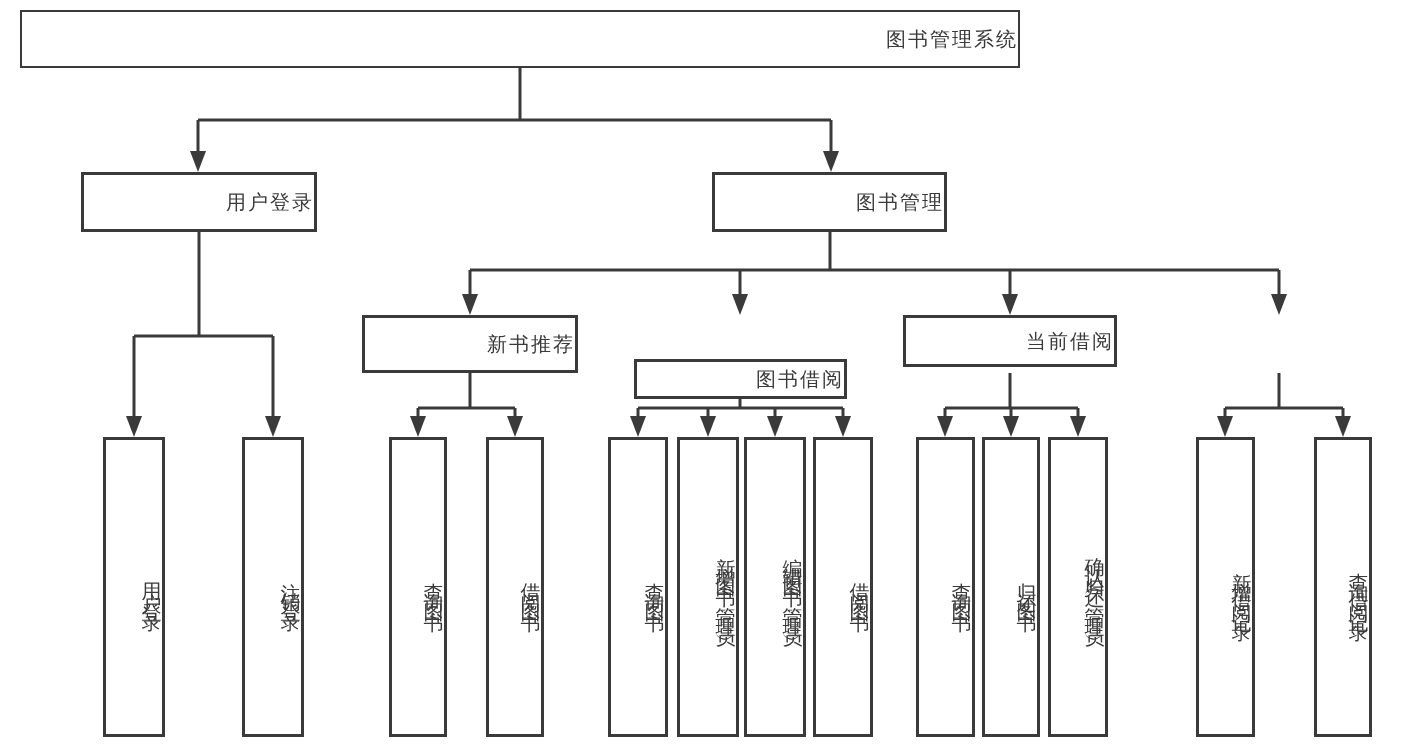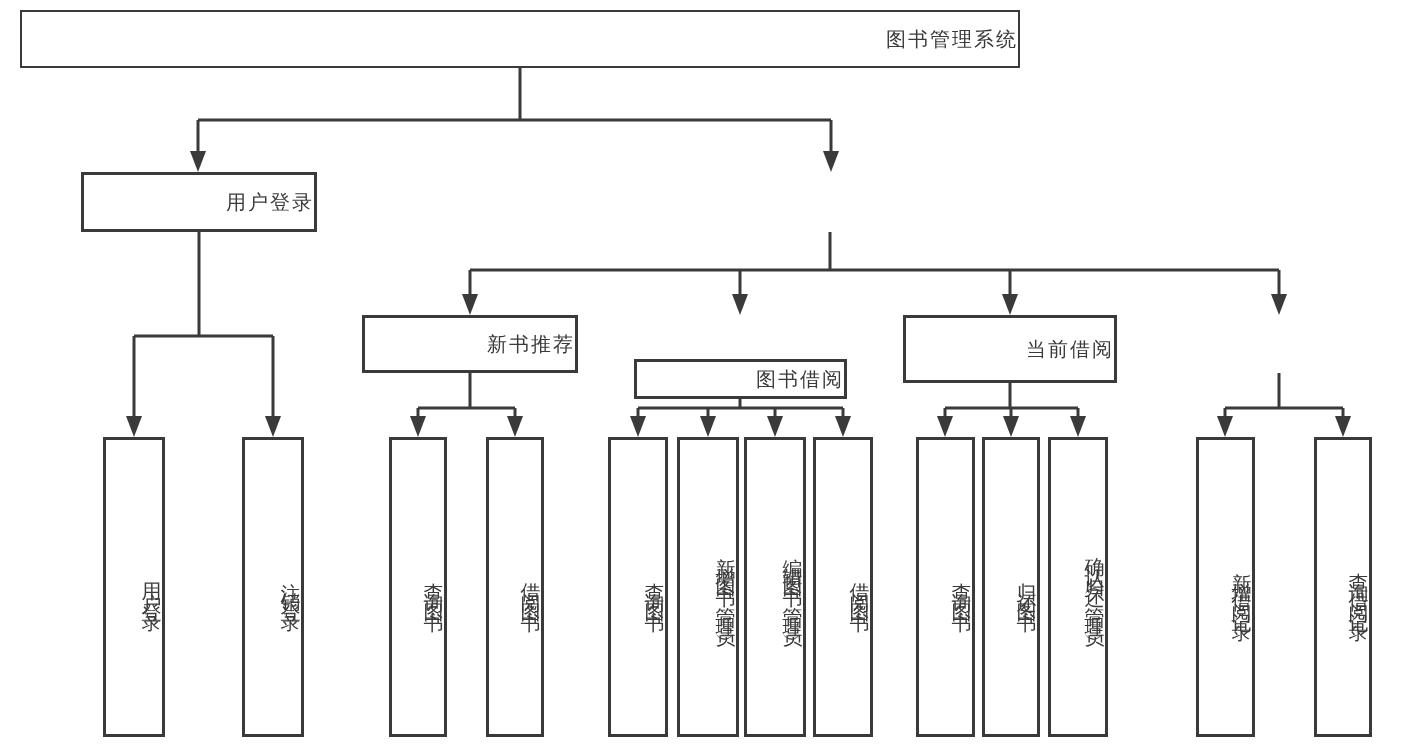--- a/index.html
+++ b/index.html
@@ -98,28 +98,31 @@
     </g>
   </svg>
 
   <div class="box root" style="left:20px; top:10px; width:1000px; height:58px;">
     <span>图书管理系统</span>
   </div>
 
   <div class="box" style="left:81px; top:172px; width:236px; height:60px;">
     <span>用户登录</span>
   </div>
+  <div class="box" style="left:712px; top:172px; width:235px; height:60px;">
+    <span>图书管理</span>
+  </div>
 
   <div class="box" style="left:362px; top:315px; width:216px; height:58px;">
     <span>新书推荐</span>
   </div>
   <div class="box" style="left:634px; top:315px; width:213px; height:40px;margin-top:44px;">
     <span>图书借阅</span>
   </div>
-  <div class="box" style="left:903px; top:315px; width:214px; height:68px;">
+  <div class="box" style="left:903px; top:315px; width:214px; height:52px;">
     <span>当前借阅</span>
   </div>
 
   <div class="box vbox" style="left:103px; top:437px; width:62px; height:300px;">
     <span>用户登录</span>
   </div>
   <div class="box vbox" style="left:242px; top:437px; width:62px; height:300px;">
     <span>注销登录</span>
   </div>
 

